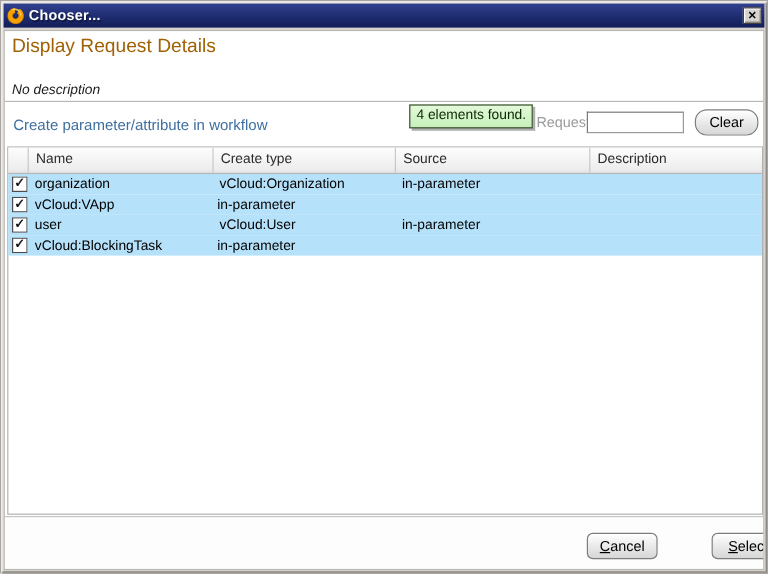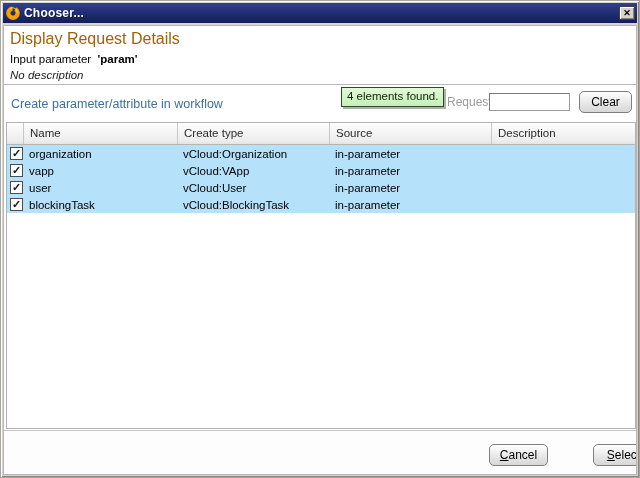--- a/index.html
+++ b/index.html
@@ -62,21 +62,21 @@
     font-family: "Liberation Sans", sans-serif; font-size: 11.5px; padding: 1px 3px;
   }
   .btn {
     position: absolute; height: 22px;
     border: 1px solid #7e7e7e; border-radius: 5px;
     background: linear-gradient(180deg, #ffffff 0%, #ececec 45%, #d7d7d7 100%);
     box-shadow: inset 0 1px 0 #ffffff;
     font-family: "Liberation Sans", sans-serif; font-size: 12px; color: #000;
     text-align: center; cursor: pointer; line-height: 20px;
   }
-  .clear-btn { left: 575px; top: 5px; width: 53px; }
+  .clear-btn { left: 575px; top: 5px; width: 53px; border-radius: 10px; }
 
   
   .table {
     position: absolute; left: 2px; top: 96px; width: 630px; height: 307px;
     border: 1px solid #b2b2b2; background: #ffffff;
   }
   .thead {
     display: flex; height: 22px;
     background: linear-gradient(180deg, #fdfdfd 0%, #ededed 85%, #e4e4e4 100%);
     border-bottom: 1px solid #b5b5b5;
@@ -125,24 +125,20 @@
     <span class="title-text">Chooser...</span>
     <div class="close-btn">
       <span>✕</span>
     </div>
   </div>
 
   <div class="content">
 
     <div class="hdr">
       <div class="hdr-title">Display Request Details</div>
-      <div class="hdr-param">
-        <span>Input parameter</span>
-        <b>&nbsp;<span>'param'</span></b>
-      </div>
       <div class="hdr-desc">No description</div>
     </div>
 
     <div class="toolbar">
       <span class="wf-link">Create parameter/attribute in workflow</span>
       <div class="badge">4 elements found.</div>
       <span class="filter-label">Request :</span>
       <input class="filter-input" type="text" value="" style="">
       <div class="btn clear-btn">Clear</div>
     </div>
@@ -167,21 +163,20 @@
     <div class="cell c-source">in-parameter</div>
     <div class="cell c-desc"></div>
   </div>
 
   <div class="trow">
     <div class="cell c-check">
       <span class="checkbox">
         <span class="check-glyph">✓</span>
       </span>
     </div>
-    <div class="cell c-name">vapp</div>
     <div class="cell c-type">vCloud:VApp</div>
     <div class="cell c-source">in-parameter</div>
     <div class="cell c-desc"></div>
   </div>
 
   <div class="trow">
     <div class="cell c-check">
       <span class="checkbox">
         <span class="check-glyph">✓</span>
       </span>
@@ -191,21 +186,20 @@
     <div class="cell c-source">in-parameter</div>
     <div class="cell c-desc"></div>
   </div>
 
   <div class="trow">
     <div class="cell c-check">
       <span class="checkbox">
         <span class="check-glyph">✓</span>
       </span>
     </div>
-    <div class="cell c-name">blockingTask</div>
     <div class="cell c-type">vCloud:BlockingTask</div>
     <div class="cell c-source">in-parameter</div>
     <div class="cell c-desc"></div>
   </div>
 </div>
     </div>
 
     <div class="footer">
       <div class="btn cancel-btn">
         <u>C</u><span>ancel</span>

